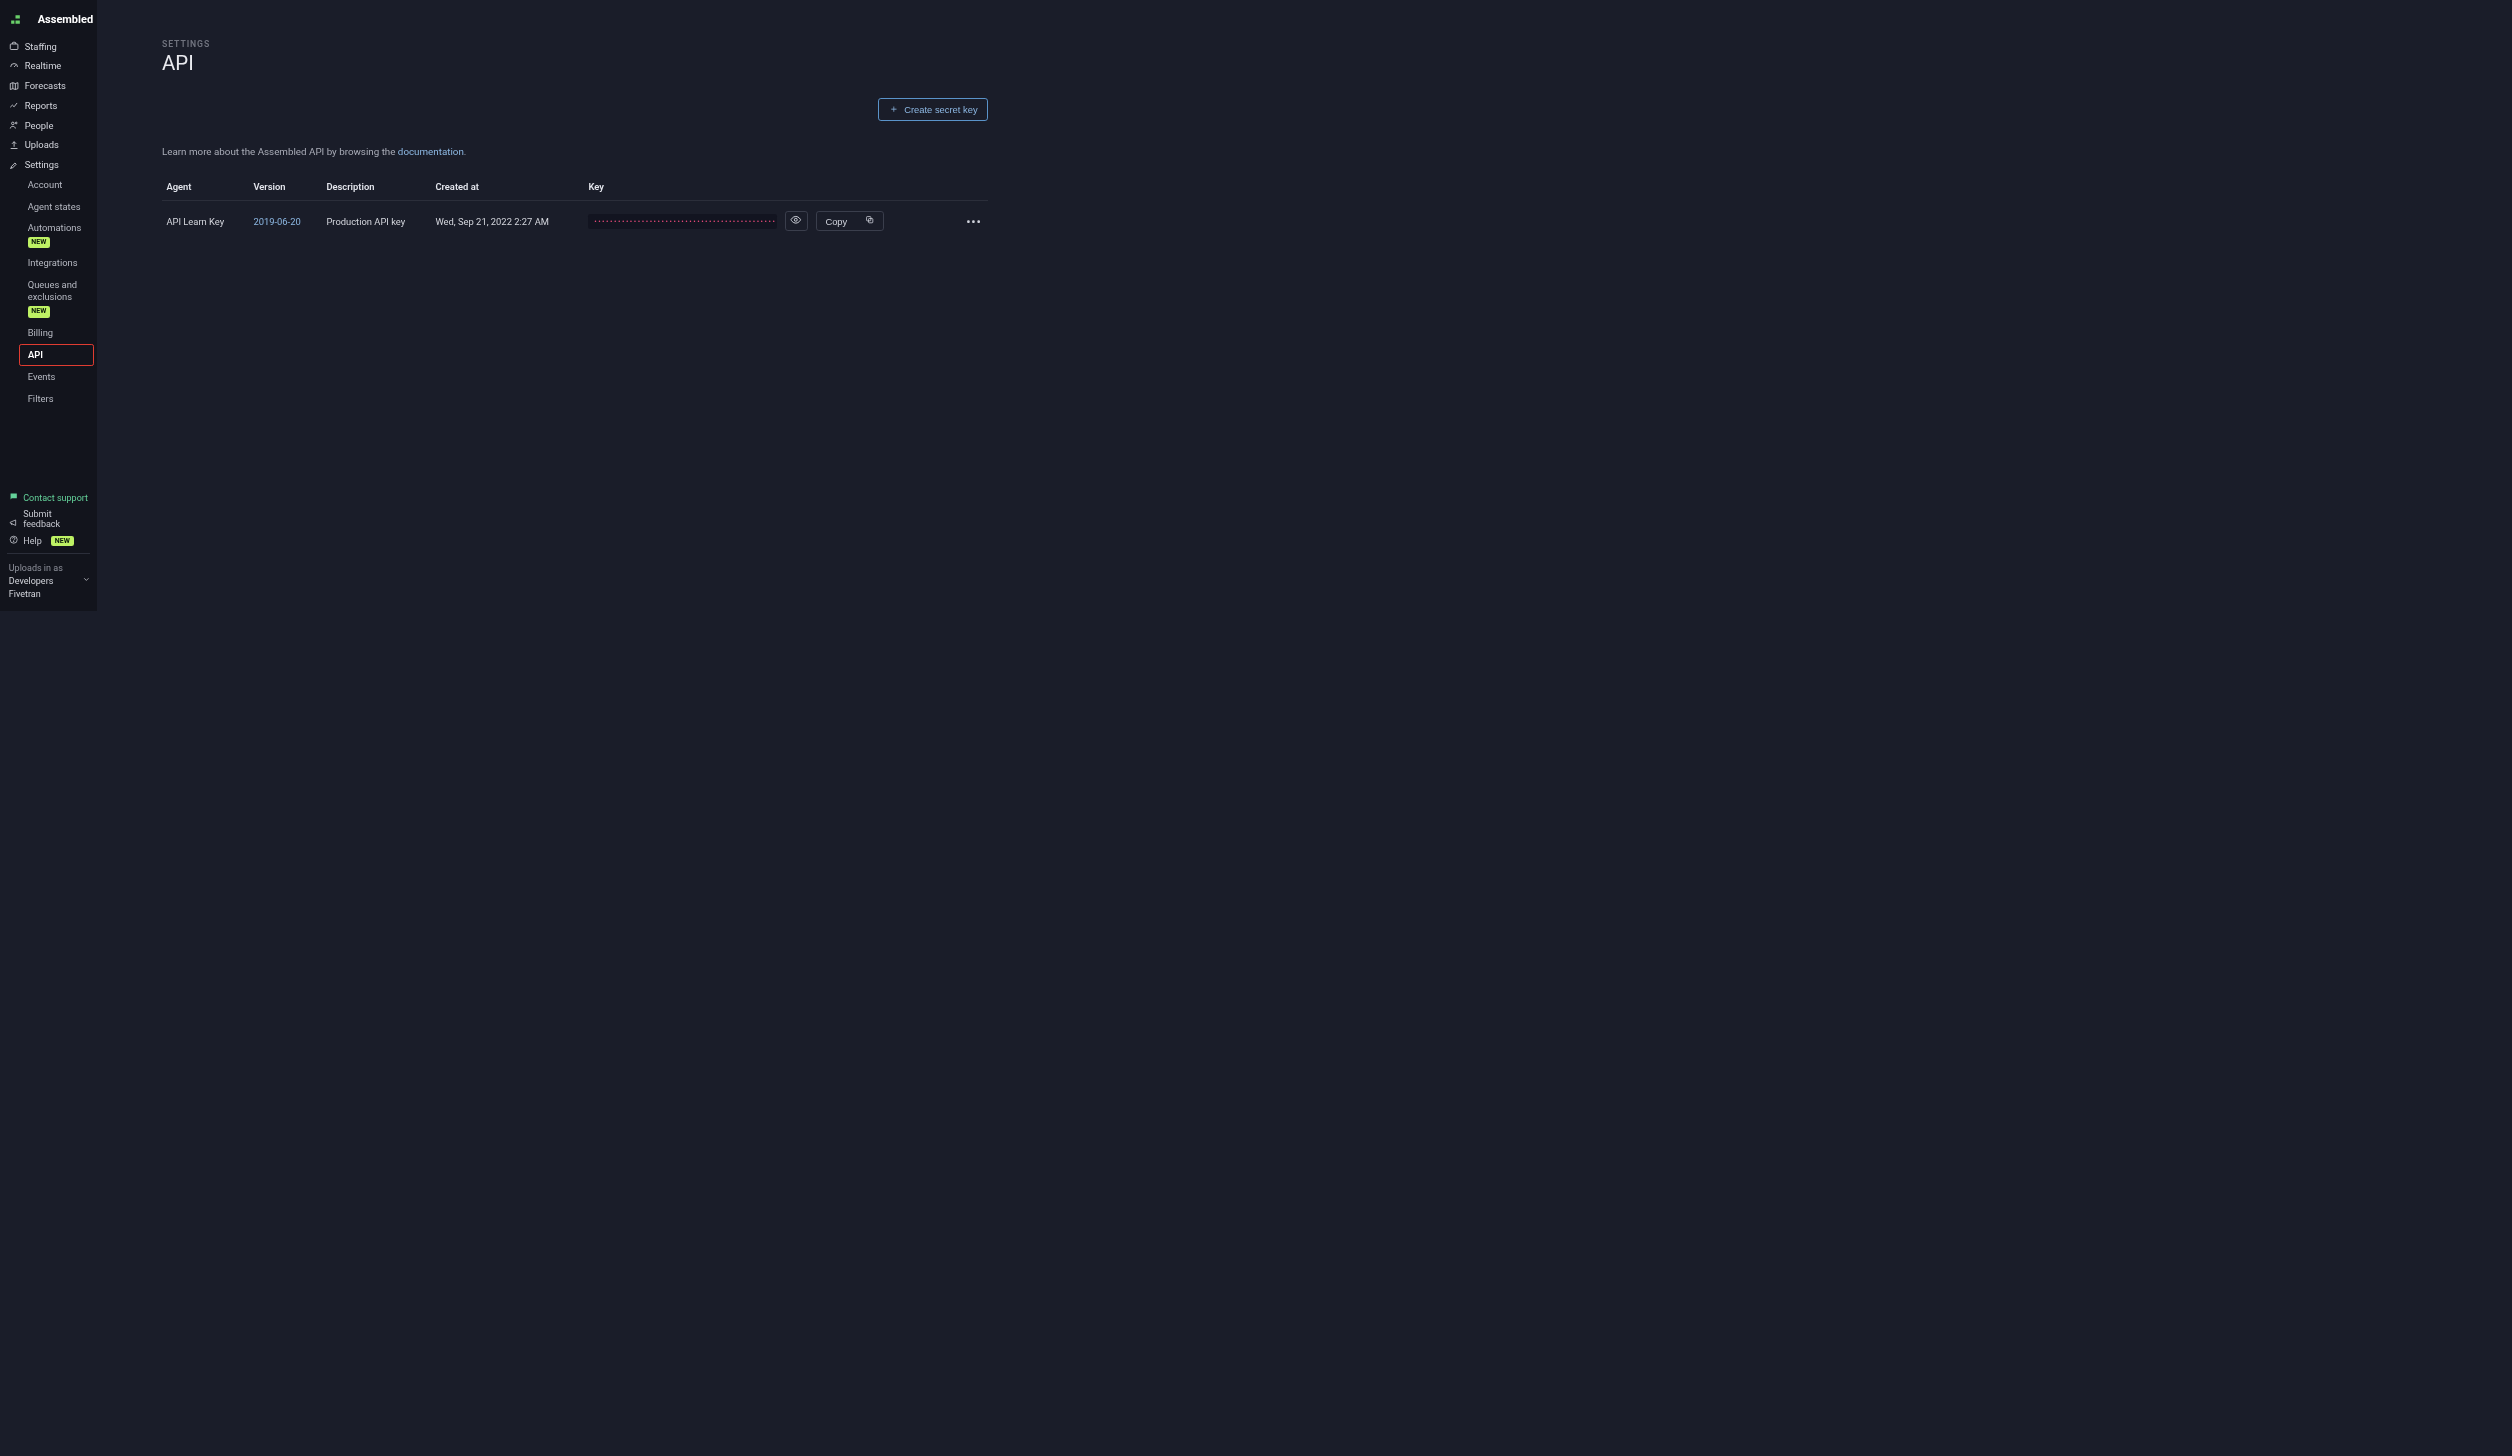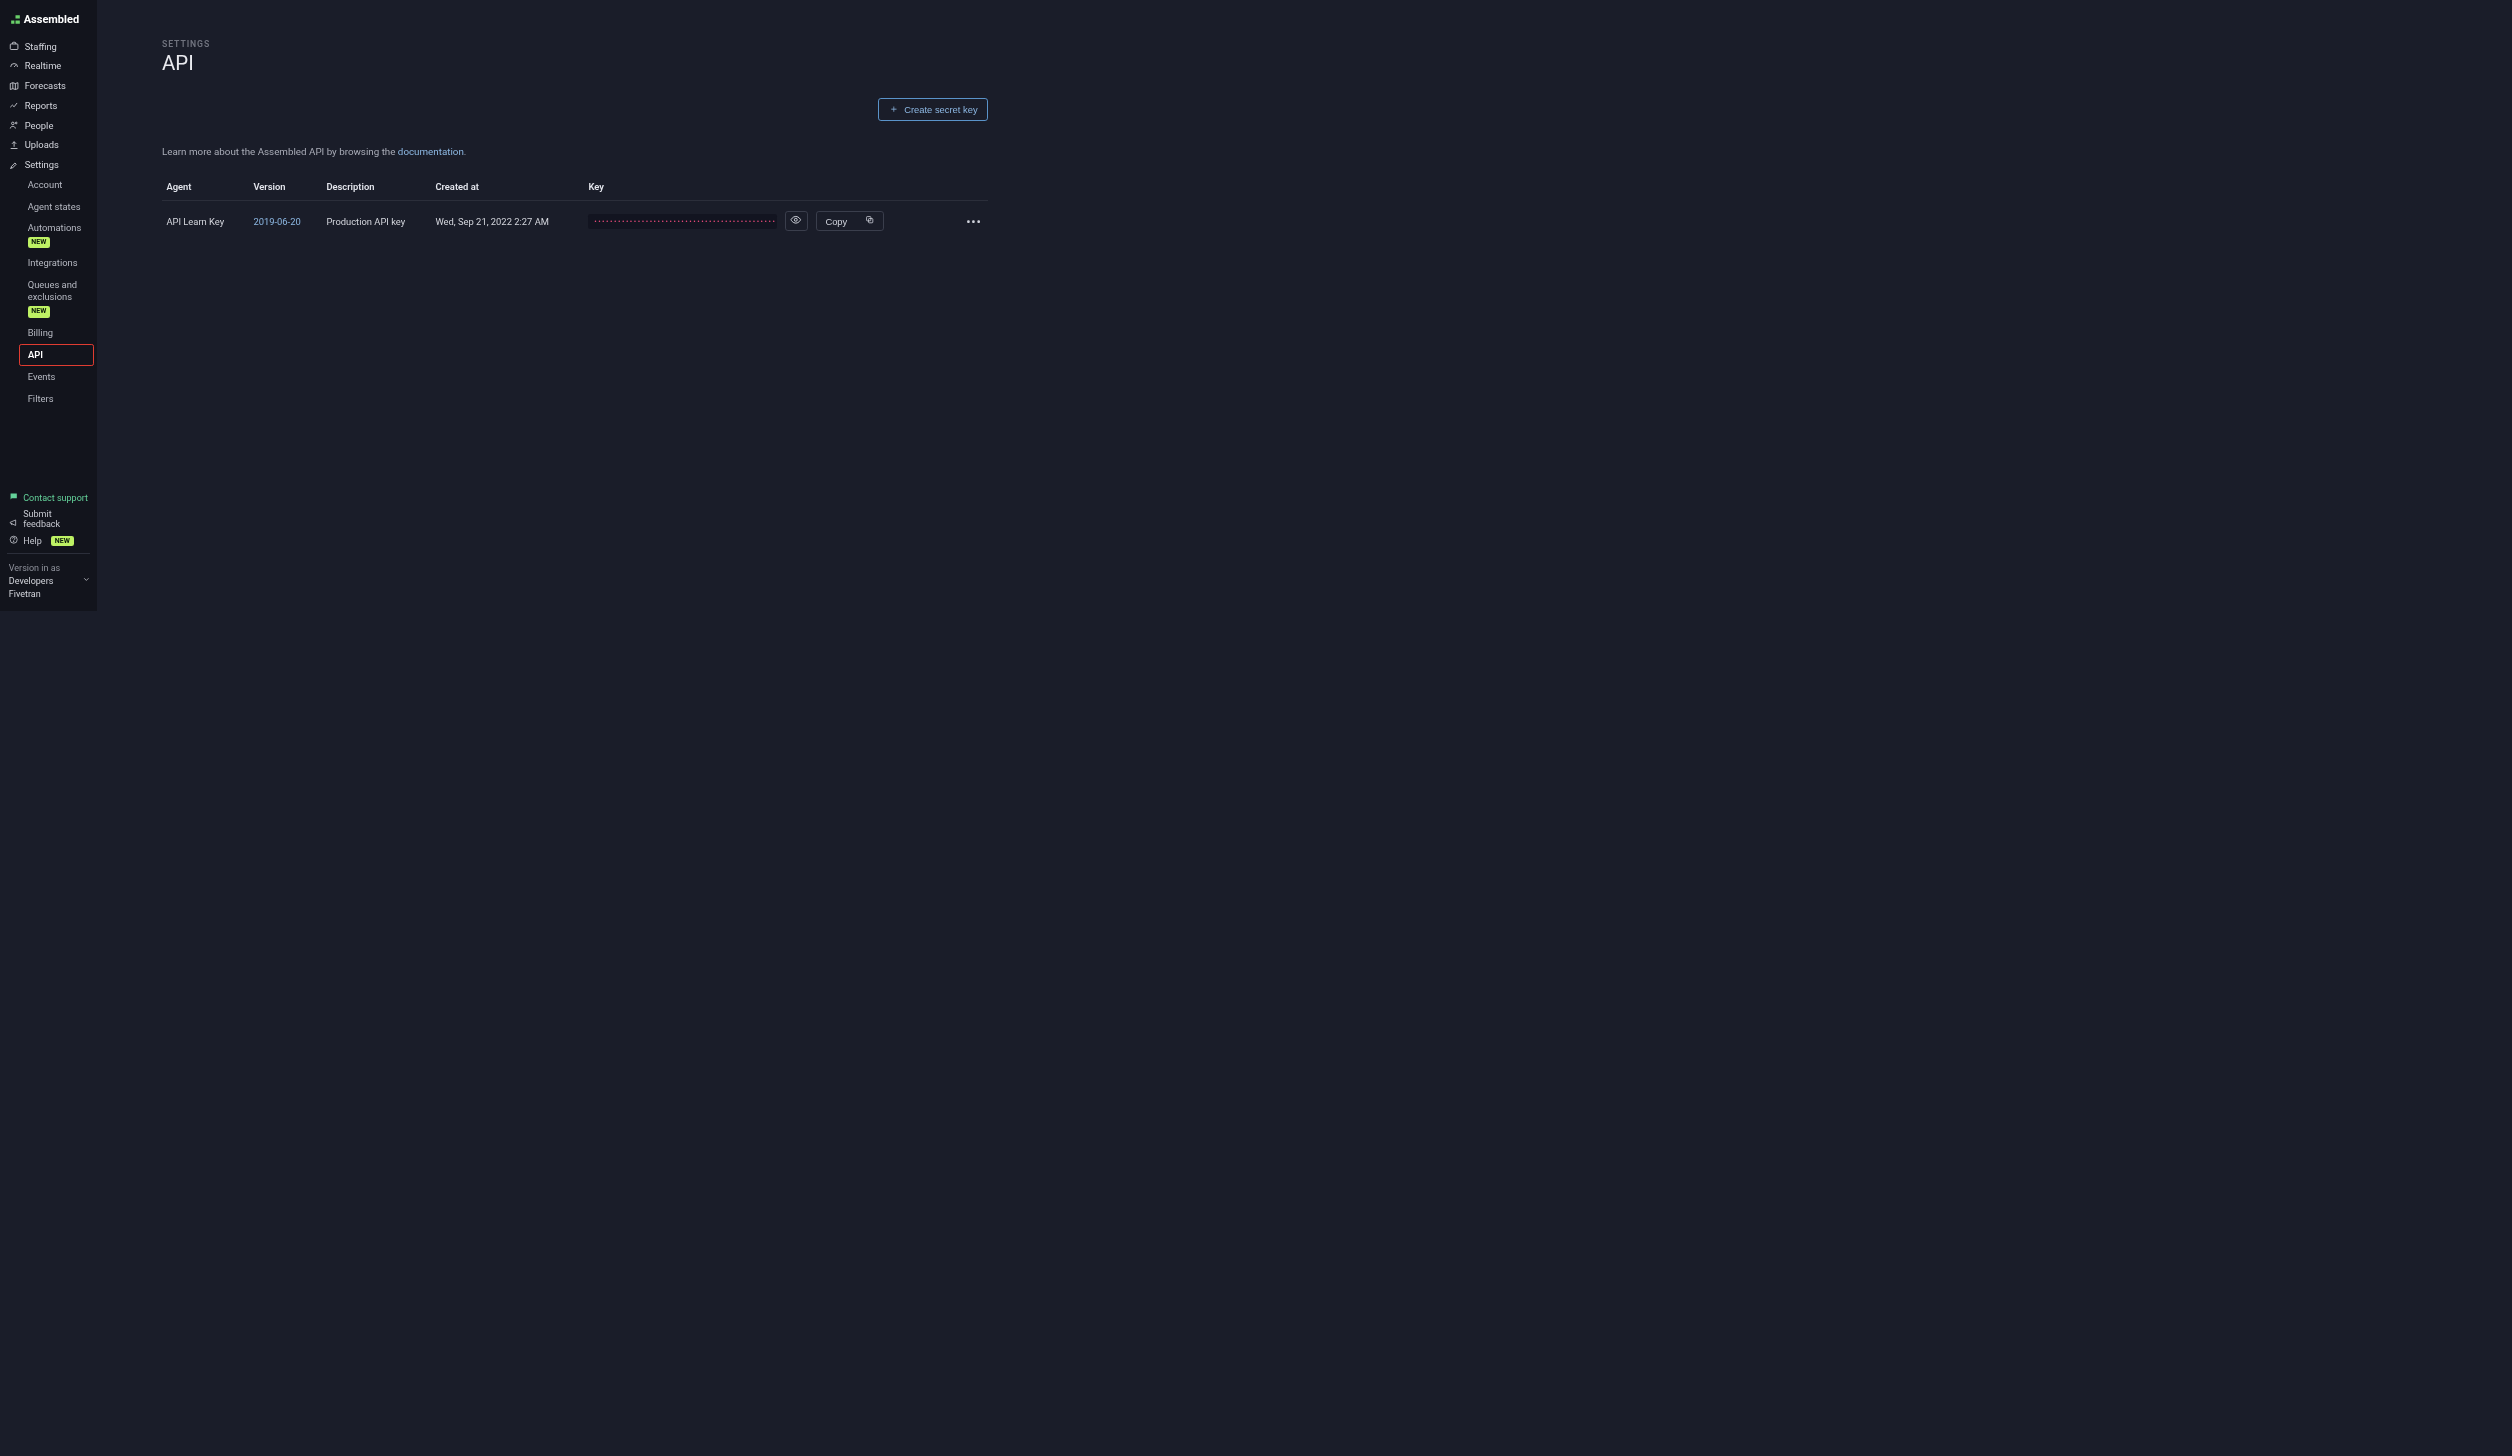--- a/index.html
+++ b/index.html
@@ -19,21 +19,21 @@
     width: 97px;
     background: #12141c;
     display: flex;
     flex-direction: column;
     flex-shrink: 0;
     height: 100%;
   }
   .logo {
     display: flex;
     align-items: center;
-    gap: 2px;
+    gap: 16px;
     padding: 13px 8.7px 10.2px 8.7px;
     color: #fff;
     font-weight: 700;
     font-size: 11px;
   }
   .logo-mark {
     width: 13px; height: 13px;
     flex-shrink: 0;
   }
   .nav {
@@ -361,21 +361,21 @@
       <span><svg viewBox="0 0 24 24" width="9.4" height="9.4" fill="none" stroke="currentColor" stroke-width="2">
             <circle cx="12" cy="12" r="9"></circle>
             <path d="M9 9a3 3 0 1 1 4 3c-1 .5-1 1-1 2"></path>
             <circle cx="12" cy="17" r=".8" fill="currentColor"></circle>
           </svg></span>
       <span>Help</span>
       <span class="badge badge-inline">NEW</span>
     </div>
     <div class="hr"></div>
     <div class="signed-in">
-      <div style="color:#8e919b;">Version in as</div>
+      <div style="color:#8e919b;">Uploads in as</div>
       <div>Developers</div>
       <div>Fivetran</div>
       <span class="chev"><svg viewBox="0 0 24 24" width="8.7" height="8.7" fill="none" stroke="currentColor" stroke-width="2">
             <path d="M6 9l6 6 6-6"></path>
           </svg></span>
     </div>
   </div>
 </aside>
 
 <main class="main">

